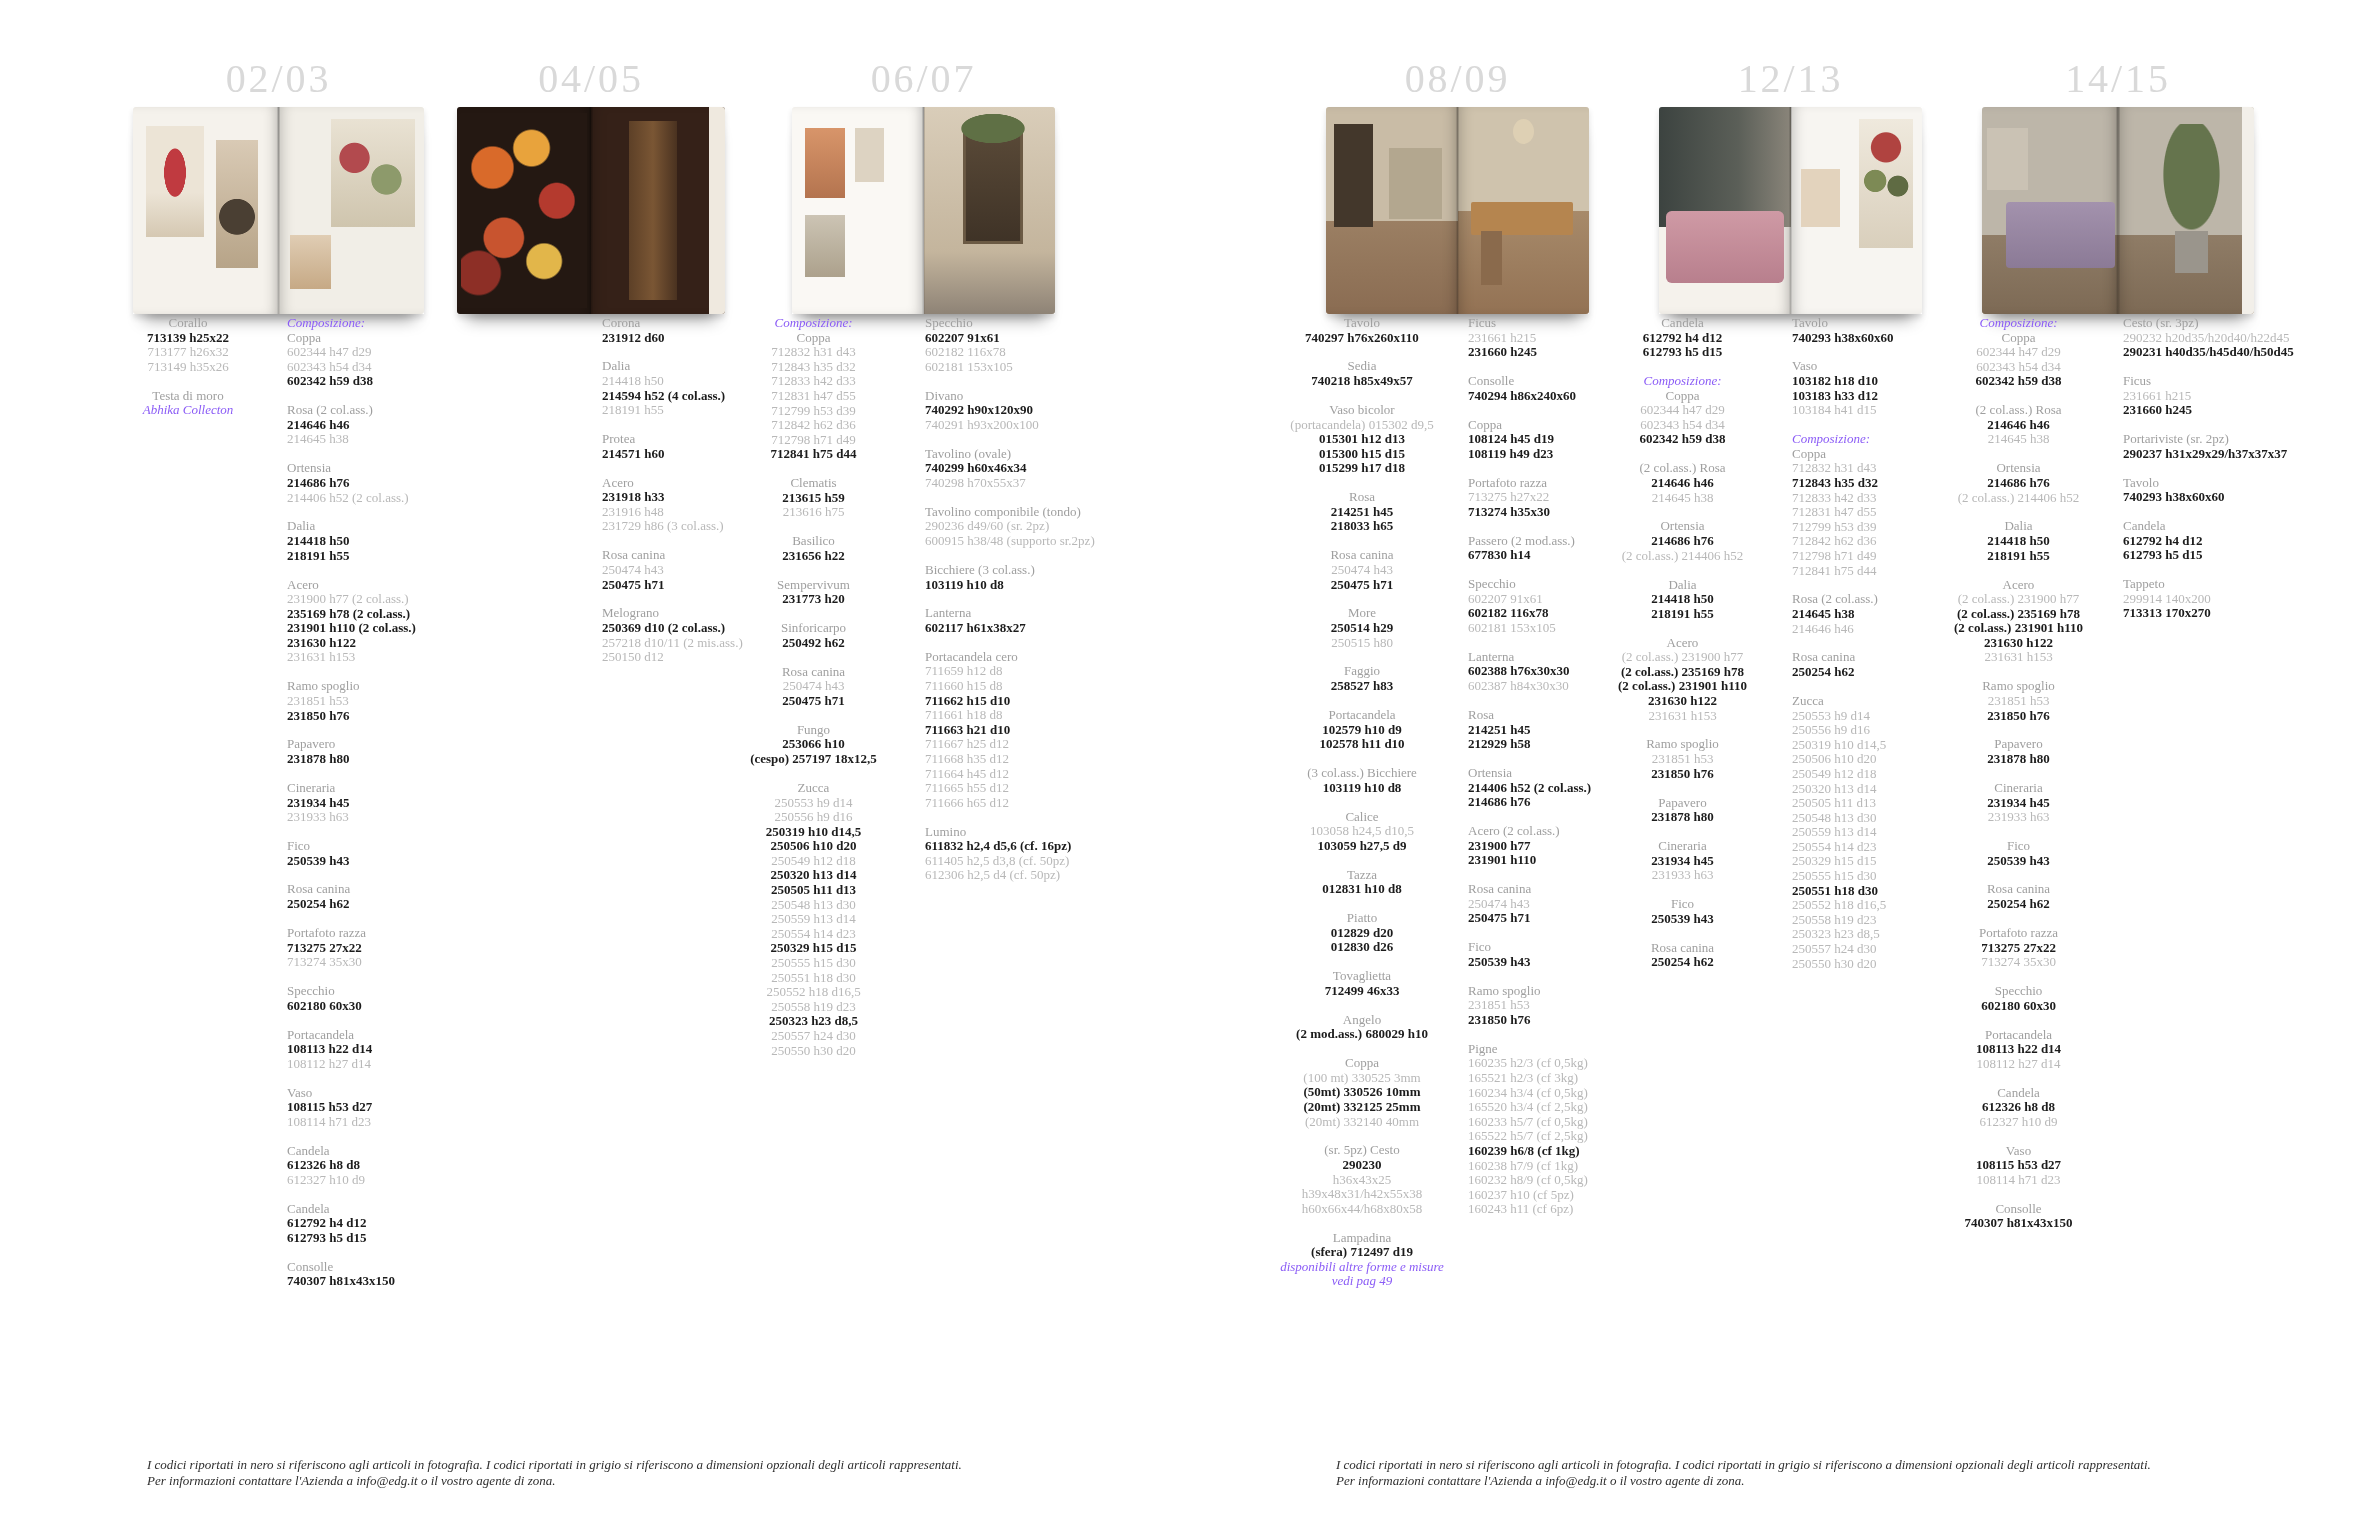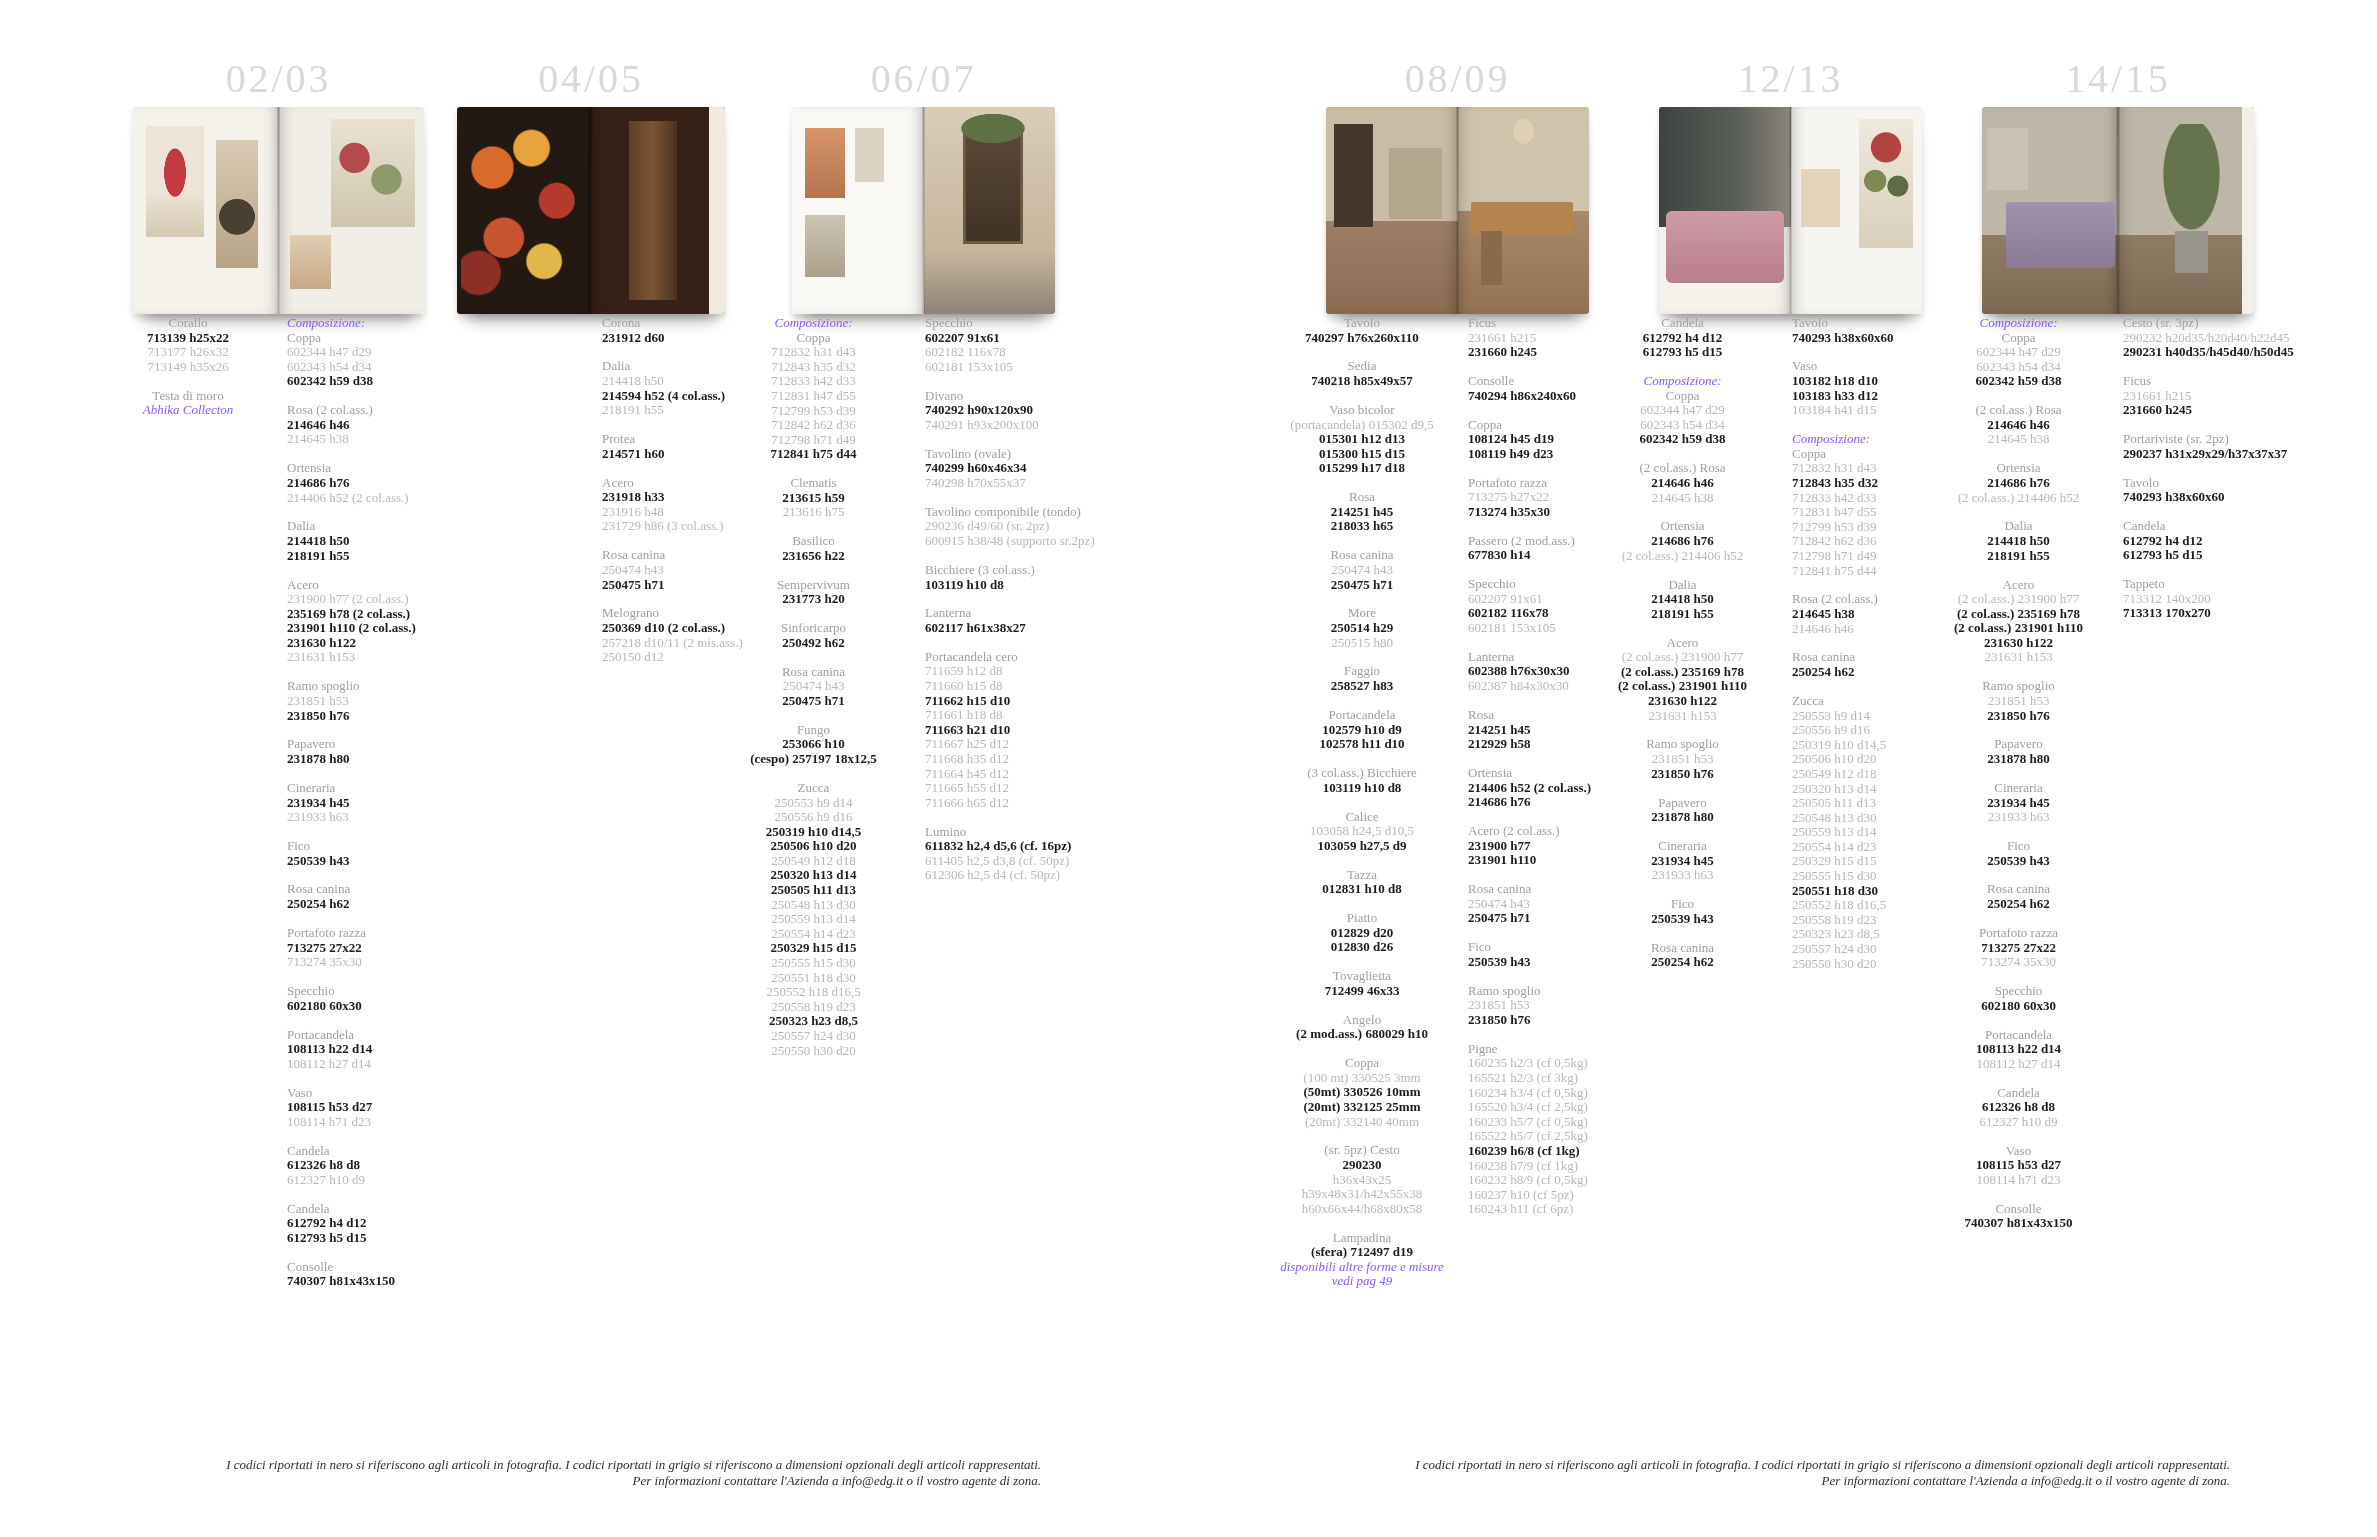--- a/index.html
+++ b/index.html
@@ -99,21 +99,21 @@
   #s2 .col0{left:602px;width:176px}
   #s3 .hdr{left:792px;width:263px} #s3 .thumb{left:792px;width:263px}
   #s3 .col0{left:723px;width:181px} #s3 .col1{left:925px;width:207px}
   #s4 .hdr{left:1326px;width:263px} #s4 .thumb{left:1326px;width:263px}
   #s4 .col0{left:1273px;width:178px} #s4 .col1{left:1468px;width:198px}
   #s5 .hdr{left:1659px;width:263px} #s5 .thumb{left:1659px;width:263px}
   #s5 .col0{left:1594px;width:177px} #s5 .col1{left:1792px;width:185px}
   #s6 .hdr{left:1982px;width:272px} #s6 .thumb{left:1982px;width:272px}
   #s6 .col0{left:1930px;width:177px} #s6 .col1{left:2123px;width:217px}
   
-  .footer{position:absolute;top:1457px;text-align:right;font-style:italic;
+  .footer{position:absolute;top:1457px;text-align:left;font-style:italic;
           font-size:13px;line-height:16px;color:#2e2e2e;}
   .footer-left{left:147px;width:894px;}
   .footer-right{left:1336px;width:894px;}
 </style>
 </head>
 <body>
 
 <div id="page">
   <div id="spreads">
       <div id="s1">
@@ -829,21 +829,21 @@
             <div class="line t-label">Tavolo</div>
             <div class="line t-code">740293 h38x60x60</div>
           </div>
           <div class="group">
             <div class="line t-label">Candela</div>
             <div class="line t-code">612792 h4 d12</div>
             <div class="line t-code">612793 h5 d15</div>
           </div>
           <div class="group">
             <div class="line t-label">Tappeto</div>
-            <div class="line t-dim">713312 140x200</div>
+            <div class="line t-dim">299914 140x200</div>
             <div class="line t-code">713313 170x270</div>
           </div>
         </div>
       </div>
     </div>
   <div class="footer footer-left">
     <div>I codici riportati in nero si riferiscono agli articoli in fotografia. I codici riportati in grigio si riferiscono a dimensioni opzionali degli articoli rappresentati.</div>
     <div>Per informazioni contattare l'Azienda a info@edg.it o il vostro agente di zona.</div>
   </div>
   <div class="footer footer-right">

